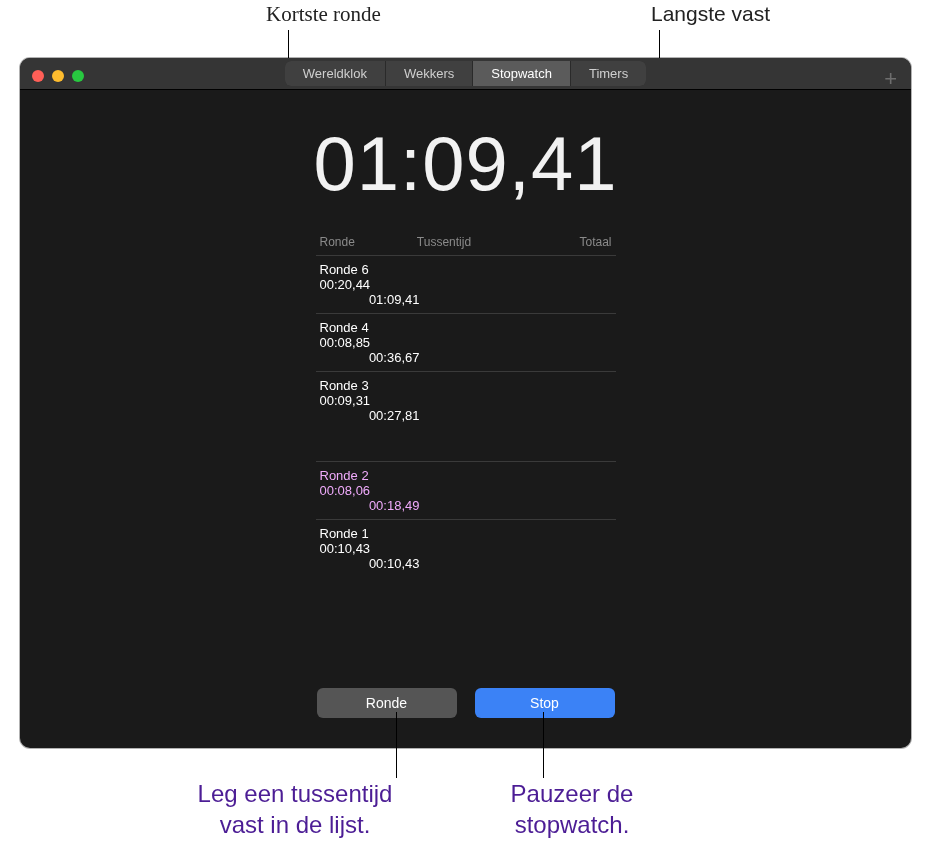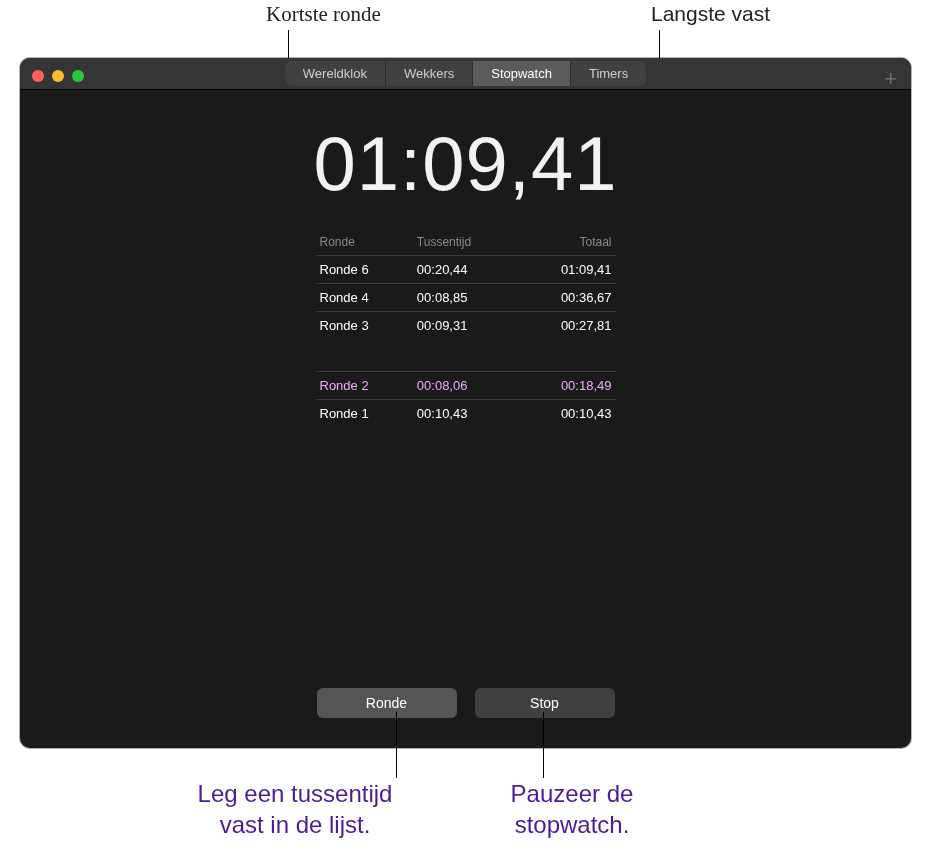--- a/index.html
+++ b/index.html
@@ -143,20 +143,21 @@
     display: flex;
     color: #8a8a8a;
     font-size: 12px;
     padding: 0 4px 6px;
   }
   .lap-table .row {
     display: flex;
     border-top: 1px solid #3a3a3a;
     padding: 6px 4px;
     color: #fff;
+    flex-direction: column;
   }
   .lap-table .c1 { width: 100px; text-align: left; }
   .lap-table .c2 { width: 100px; text-align: left; font-variant-numeric: tabular-nums; }
   .lap-table .c3 { width: 100px; text-align: right; font-variant-numeric: tabular-nums; }
 
   .row.shortest { color: #f0abfc; margin-top: 32px; }
   .row.longest  { color: #d9453a; }
 
   .bottom-bar {
     position: absolute;
@@ -171,21 +172,21 @@
     height: 30px;
     border-radius: 6px;
     font-size: 14px;
     color: #fff;
     display: flex;
     align-items: center;
     justify-content: center;
     cursor: default;
   }
   .btn.lap  { background: #555; }
-  .btn.stop { background: #404040; }
+  .btn.stop { background: #3b82f6; }
 </style>
 </head>
 <body>
 
 <div class="callout-top left">Kortste ronde</div>
 <div class="callout-top right">Langste vast</div>
 
 <div class="callout-line leader-v1"></div>
 <div class="callout-line leader-h1"></div>
 <div class="callout-line leader-v2"></div>

